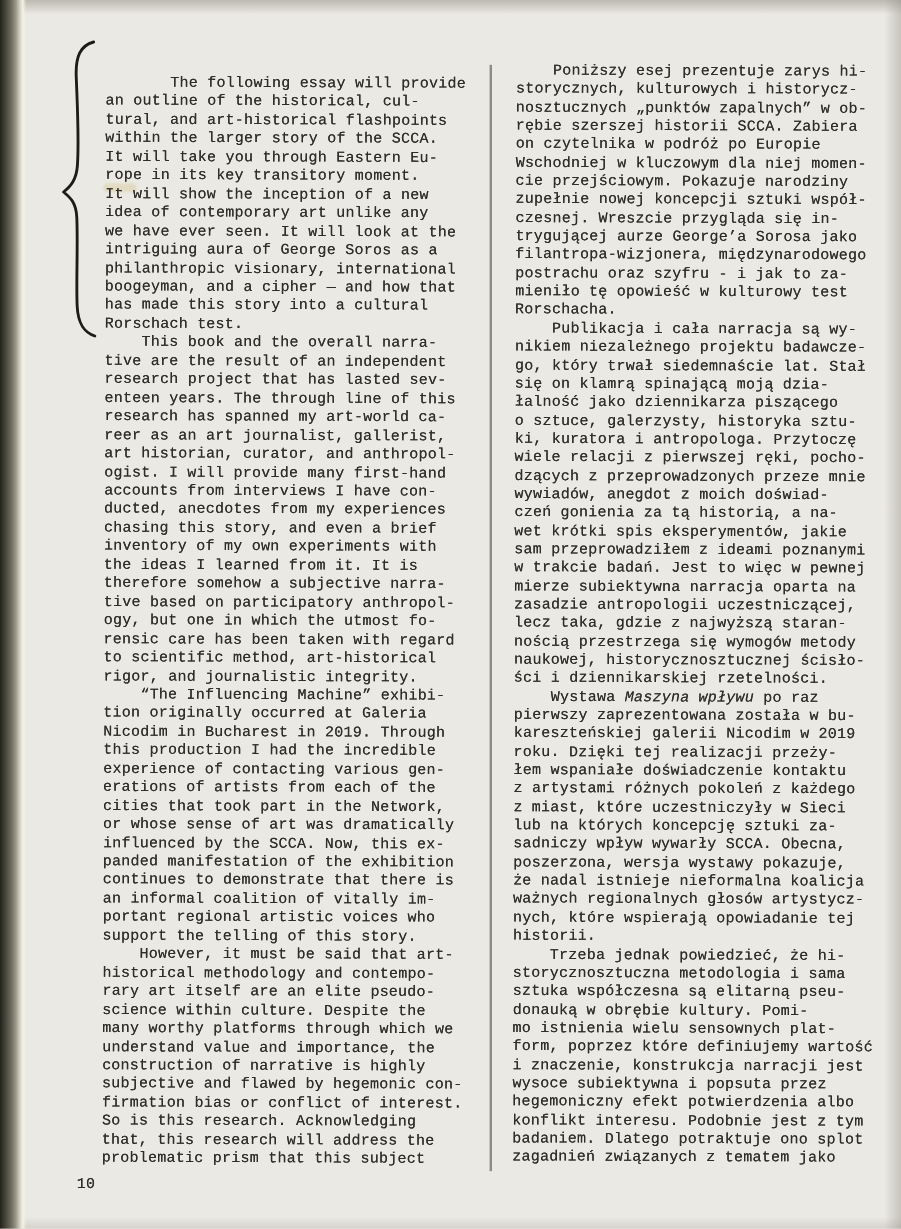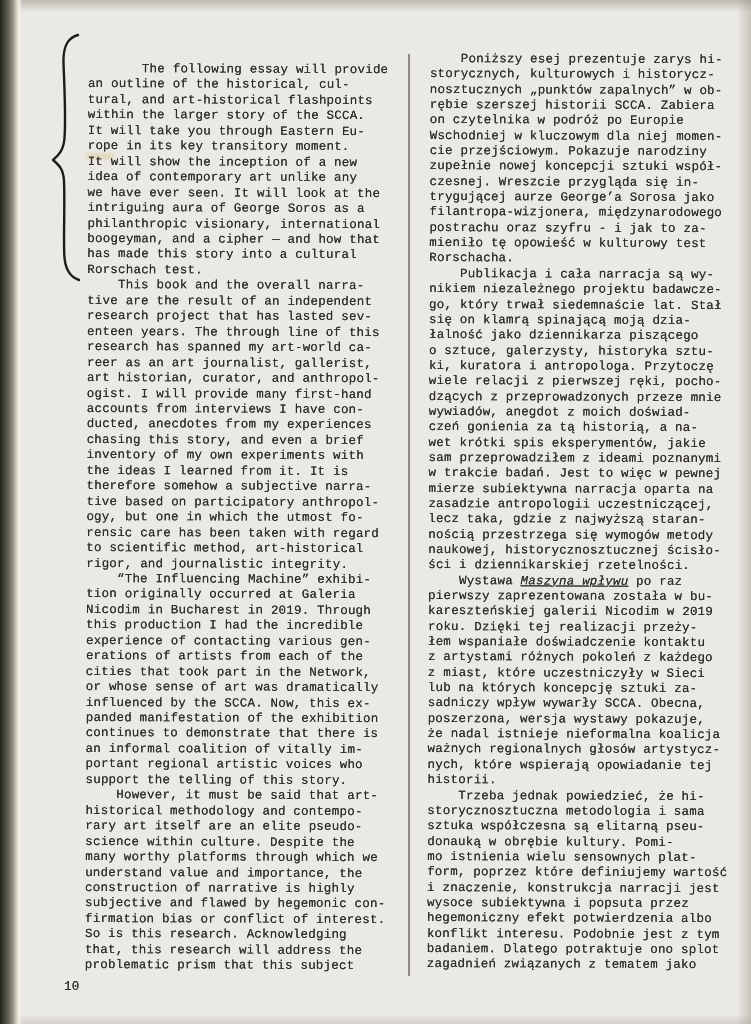--- a/index.html
+++ b/index.html
@@ -21,21 +21,21 @@
 
   .col{
     position:absolute;white-space:pre;color:#2f2d28;
     font-size:12.5px;letter-spacing:0.2px;
     text-shadow:0 0 0.35px rgba(44,42,38,0.85);
     transform:rotate(0.2deg);transform-origin:top left;
   }
   .col-left{left:88px;top:62px;line-height:15.45px;}
   .col-right{left:430px;top:52px;line-height:15.35px;}
   .para{white-space:pre;}
-  .para em{font-style:italic;text-decoration:underline;}
+  .para em{font-style:italic;}
 
   .page-number{
     position:absolute;left:64px;top:980px;color:#2f2d28;
     font-size:12.5px;letter-spacing:0.2px;
     text-shadow:0 0 0.35px rgba(44,42,38,0.85);
   }
 
   .brace{position:absolute;left:44px;top:28px;width:42px;height:260px;}
   .brace path{fill:none;stroke:#1d1c18;stroke-width:2.4;stroke-linecap:round;stroke-linejoin:round;}
 

